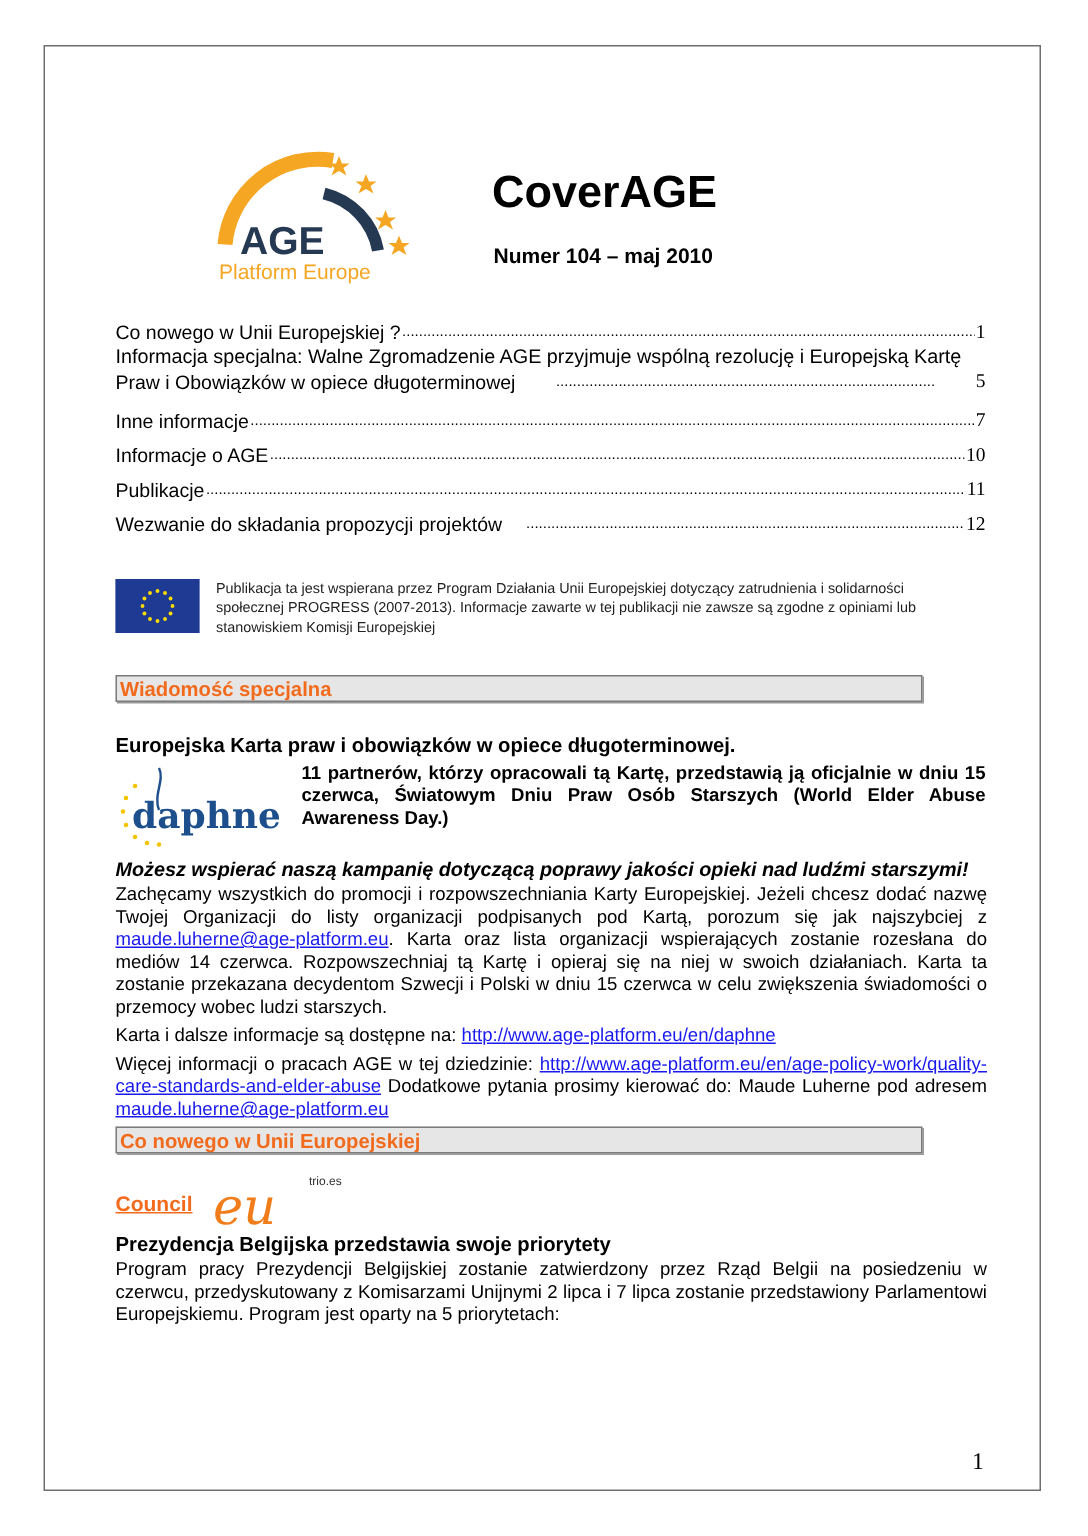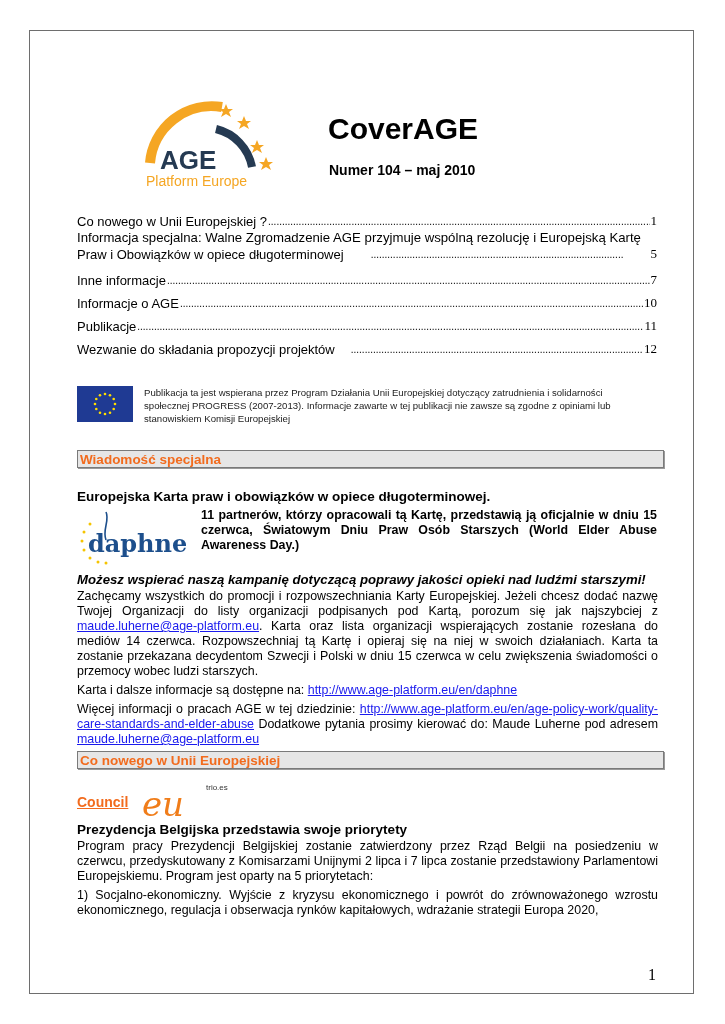--- a/index.html
+++ b/index.html
@@ -20,21 +20,21 @@
   .toc-row .lbl { flex:0 0 auto; }
   .toc-row .dots { flex:1 1 auto; overflow:hidden; font-size:10px; letter-spacing:0px; color:#000; margin:0 1px; }
   .toc-row .dots::before { content:"........................................................................................................................................................................................................................................................................"; }
   .toc-row .pg { flex:0 0 auto; font-family:"Liberation Serif", serif; font-size:13px; }
 
   
   .euflag { left:77px; top:386px; width:56px; height:36px; background:#1f3a93; }
   .disclaimer { left:144px; top:386px; width:490px; font-size:9.6px; line-height:13px; color:#222; }
 
   
-  .section-head { left:77px; width:587px; height:18px; background:#e6e6e6;
+  .section-head { left:77px; width:538px; height:18px; background:#e6e6e6;
                   border:1px solid #7a7a7a; box-sizing:border-box;
                   box-shadow: 1px 1px 0 #9a9a9a; }
   .section-head span { position:absolute; left:2px; top:0px; font-size:13.5px; font-weight:bold; color:#f26b1d; line-height:17px; }
 
   .h-art { left:77px; font-size:13.5px; font-weight:bold; }
   .body-text { left:77px; width:581px; font-size:12.4px; line-height:15px; text-align:justify; }
   .body-text p { margin:0; }
   a.link { color:#1a1aee; text-decoration:underline; }
 
   .daphne-logo { left:76px; top:510px; width:110px; height:58px; }
@@ -171,16 +171,15 @@
 <div class="abs eu-logo">
   <svg width="95" height="42" viewBox="0 0 95 42">
     <text x="2" y="36" font-family="DejaVu Serif, serif" font-style="italic" font-size="34" fill="#f07d1a">eu</text>
     <text x="66" y="10" font-family="Liberation Sans Narrow, Liberation Sans, sans-serif" font-size="8" fill="#333">trio.es</text>
   </svg>
 </div>
 
 <div class="abs h-art" style="top:822px;">Prezydencja Belgijska przedstawia swoje priorytety</div>
 <div class="abs body-text" style="top:839px;">
   <p>Program pracy Prezydencji Belgijskiej zostanie zatwierdzony przez Rząd Belgii na posiedzeniu w czerwcu, przedyskutowany z Komisarzami Unijnymi 2 lipca i 7 lipca zostanie przedstawiony Parlamentowi Europejskiemu. Program jest oparty na 5 priorytetach:</p>
-  <p style="margin-top:4px;">1) Socjalno-ekonomiczny. Wyjście z kryzysu ekonomicznego i powrót do zrównoważonego wzrostu ekonomicznego, regulacja i obserwacja rynków kapitałowych, wdrażanie strategii Europa 2020,</p>
 </div>
 
 <div class="abs pagenum">1</div>
 
 </body></html>

